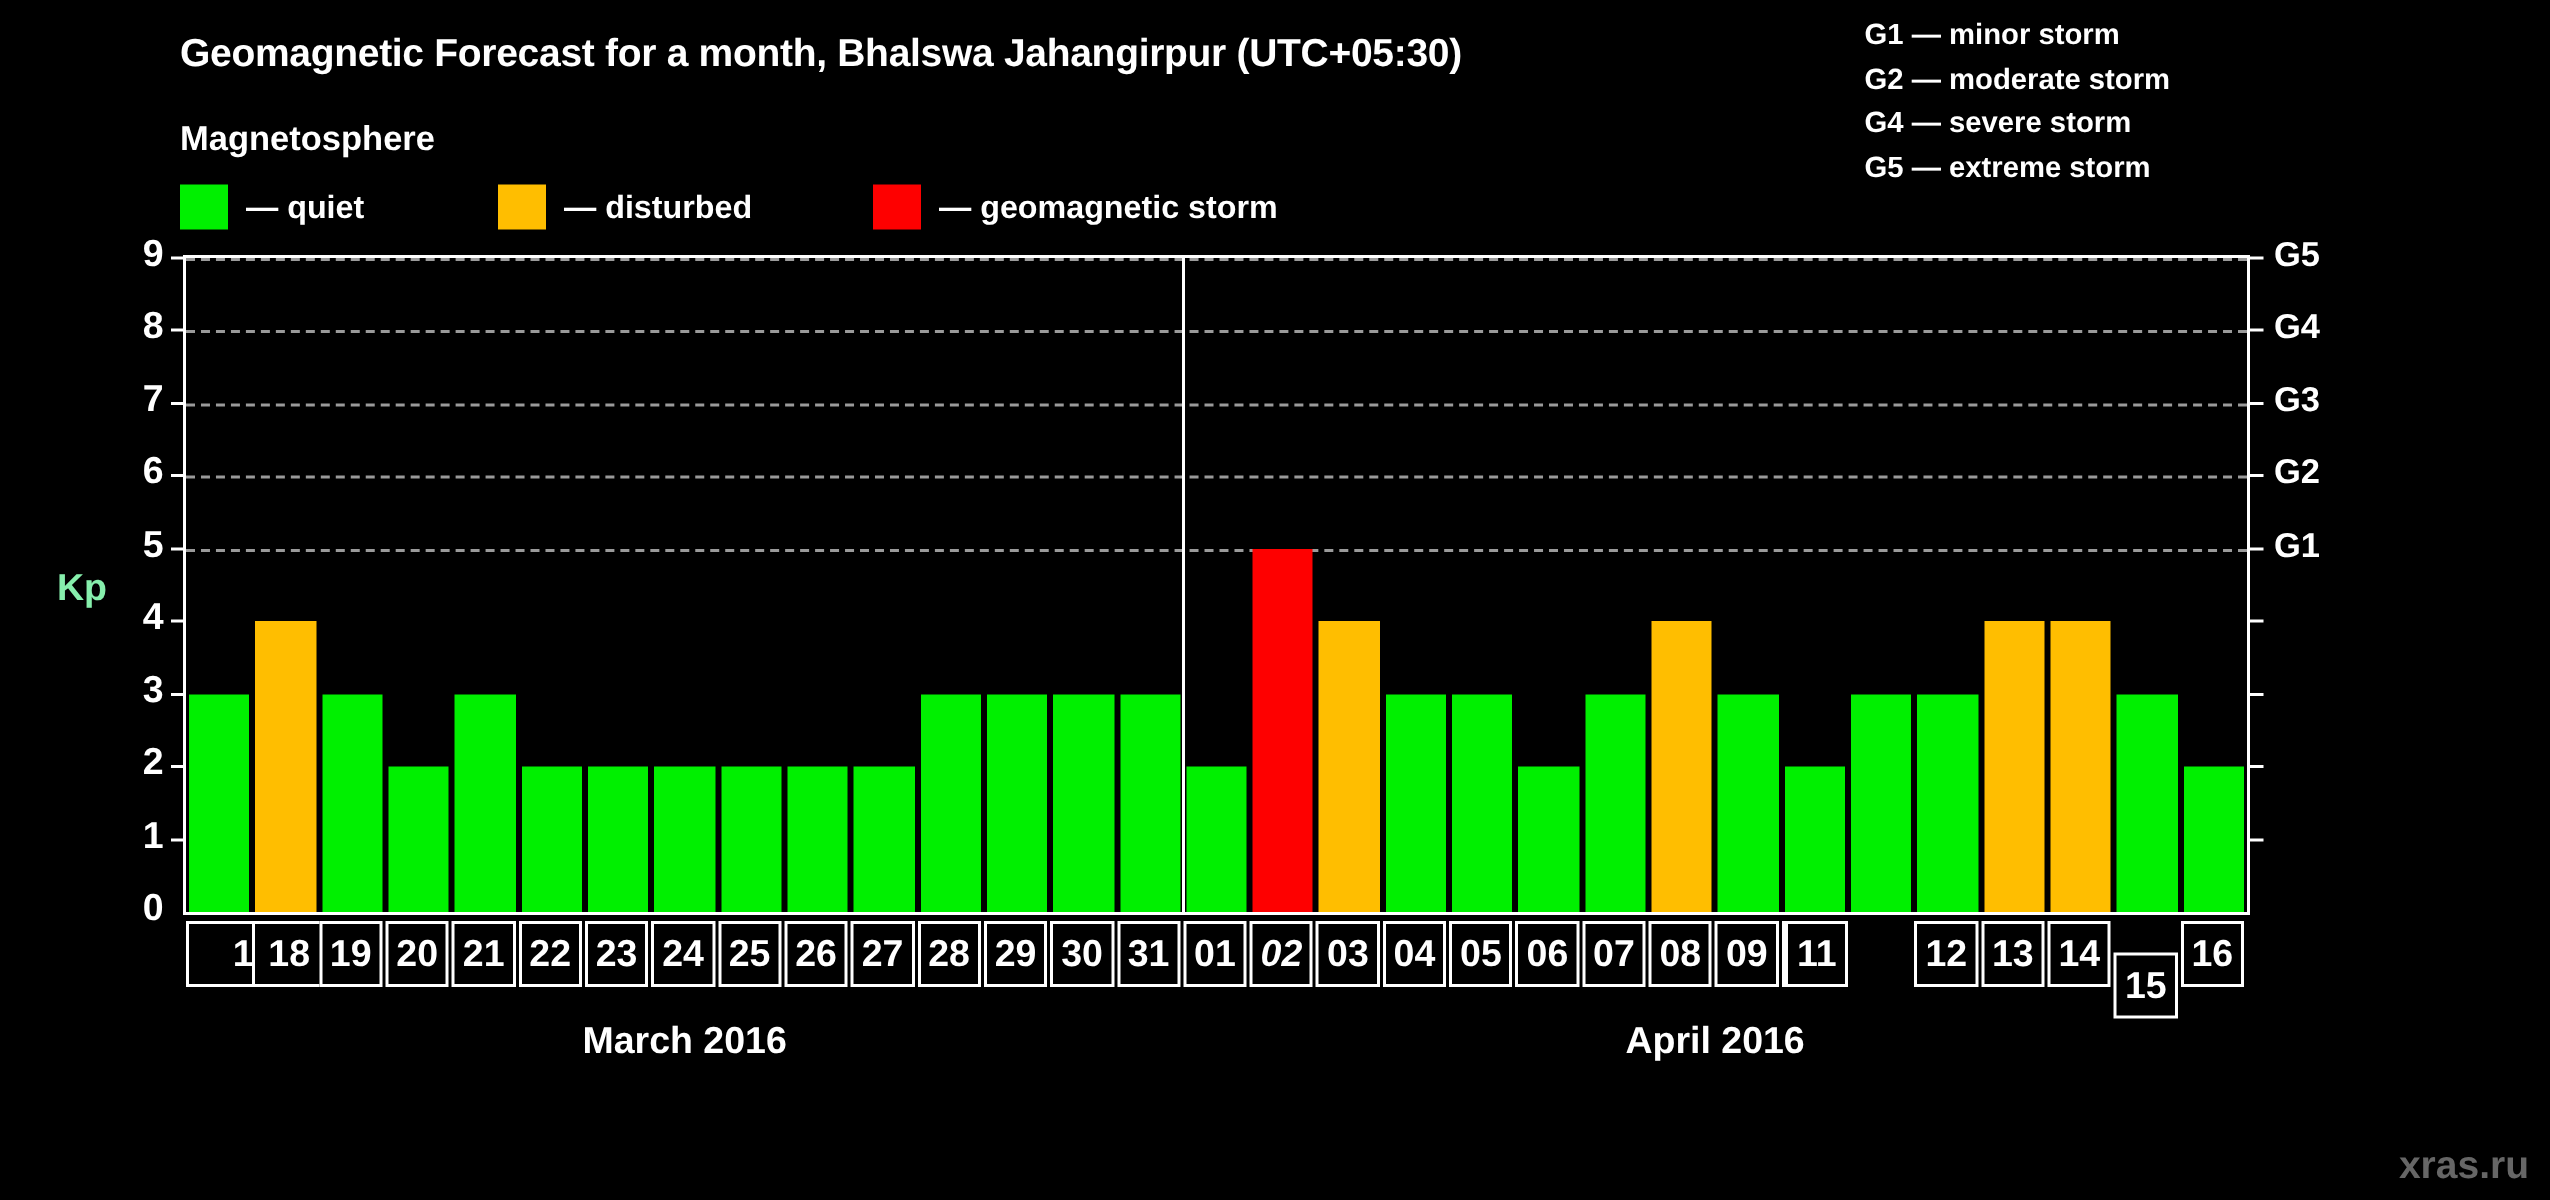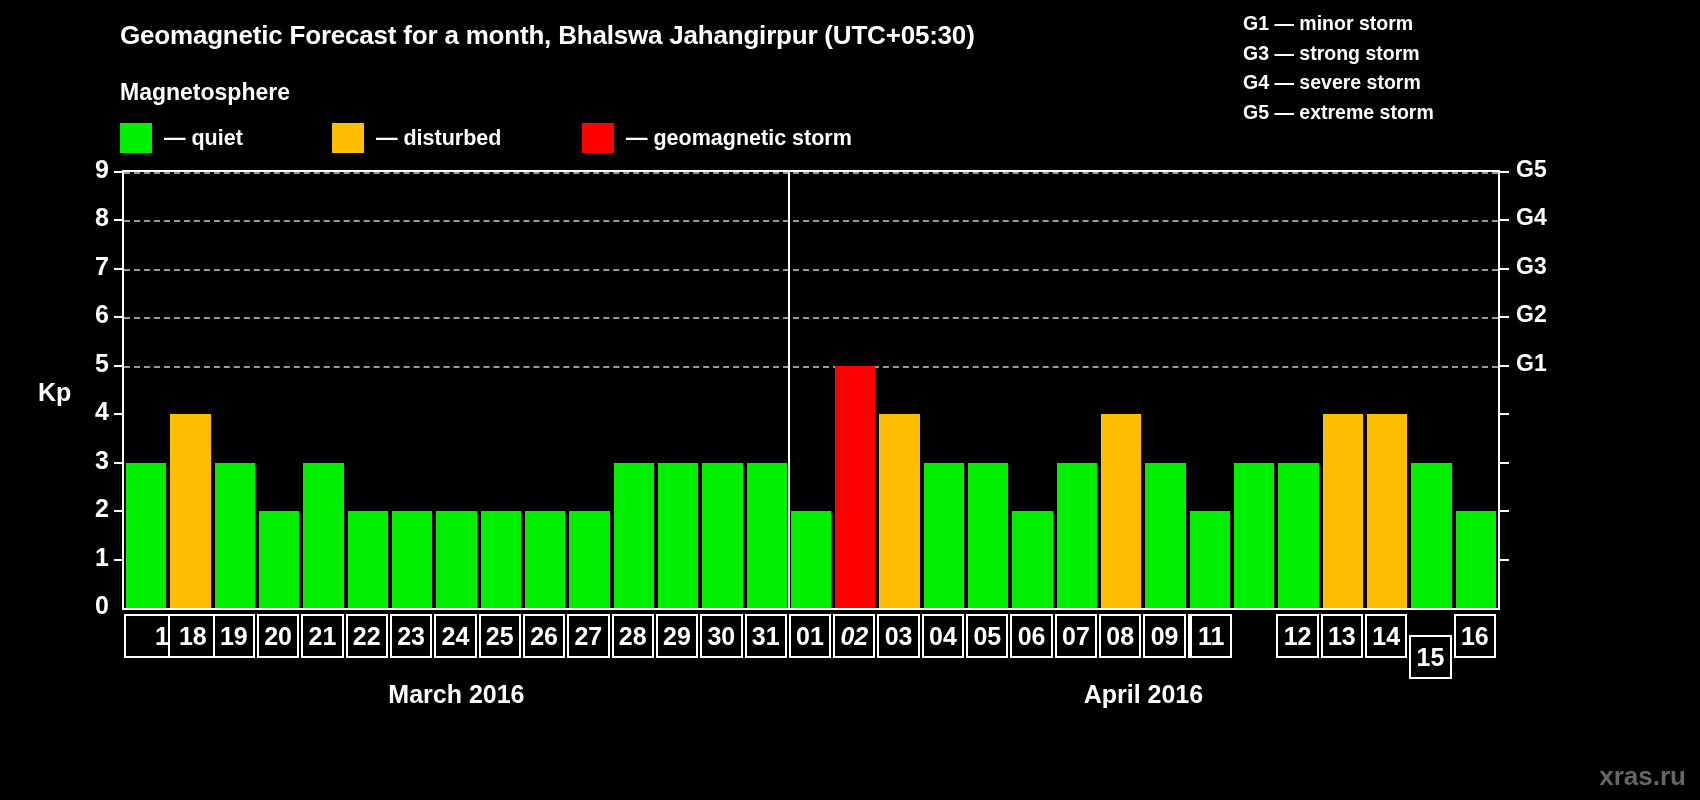--- a/index.html
+++ b/index.html
@@ -127,21 +127,21 @@
     width: 9px;
     height: 2px;
     background: #ffffff;
   }
   #y-axis-title {
     position: absolute;
     left: 38px;
     top: 378px;
     font-size: 25px;
     font-weight: bold;
-    color: #ffffff;
+    color: #86efac;
   }
 
   
   .g-tick-label {
     position: absolute;
     left: 1516px;
     width: 60px;
     text-align: left;
     font-size: 23px;
     font-weight: bold;
@@ -196,21 +196,21 @@
     color: #666666;
   }
 </style>
 </head>
 <body>
 
 <div id="chart-title">Geomagnetic Forecast for a month, Bhalswa Jahangirpur (UTC+05:30)</div>
 
 <div id="g-scale-legend">
     <div class="g-row">G1 — minor storm</div>
-    <div class="g-row">G3 — strong storm</div>
+    <div class="g-row">G2 — moderate storm</div>
     <div class="g-row">G4 — severe storm</div>
     <div class="g-row">G5 — extreme storm</div>
   </div>
 
 <div id="magnetosphere-label">Magnetosphere</div>
 
 <div id="color-legend">
     <div class="legend-entry" style="left: 0px;">
       <span class="legend-swatch" style="background: rgb(0, 240, 0);"></span>
       <span class="legend-text">— quiet</span>

